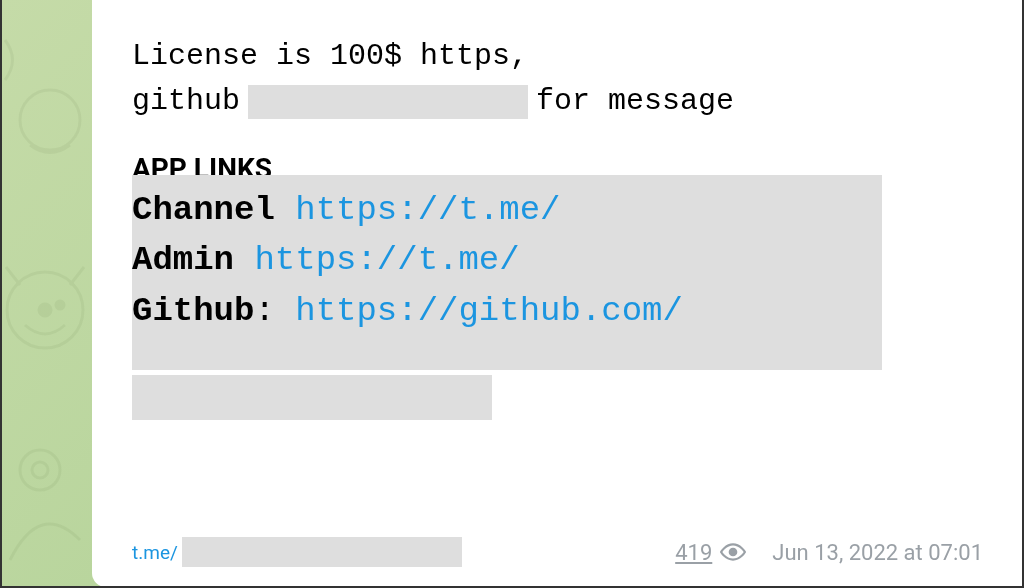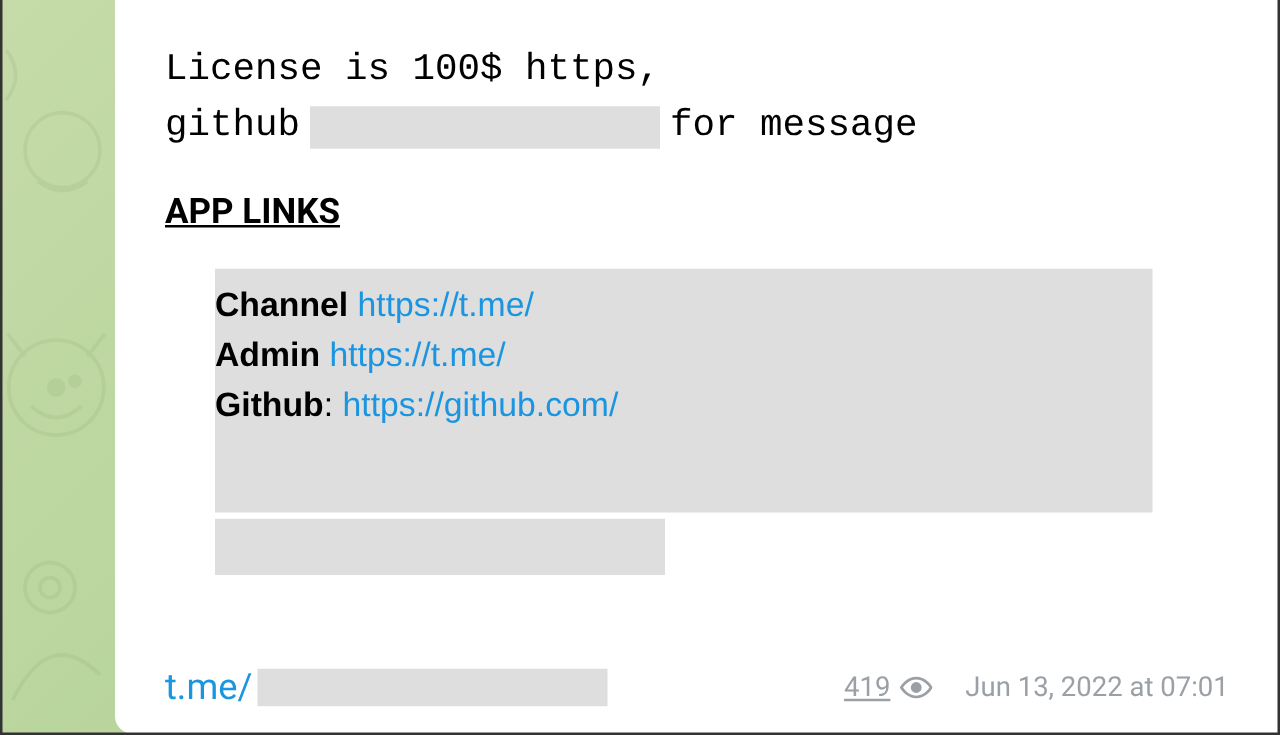--- a/index.html
+++ b/index.html
@@ -54,29 +54,27 @@
       width: 280px;
       margin: 0 8px;
       vertical-align: middle;
     }
     .section-heading {
       font-family: -apple-system, BlinkMacSystemFont, 'Segoe UI', Roboto, sans-serif;
       font-size: 28px;
       font-weight: 700;
       text-decoration: underline;
       color: #000;
-      margin-bottom: 40px;
     }
     .links-block {
-      font-family: Liberation Sans, sans-serif;
-      font-size: 27px;
+      font-family: Liberation Mono, monospace;
+      font-size: 34px;
       line-height: 1.48;
       color: #000;
       position: relative;
-      margin-left: 40px;
     }
     .link-row {
       position: relative;
       z-index: 2;
       white-space: nowrap;
     }
     .link-label { font-weight: 700; }
     .link-label-regular { font-weight: 400; }
     .link-url { color: #1b95e0; }
     .redact-block {
@@ -91,21 +89,21 @@
       display: flex;
       align-items: center;
       font-size: 22px;
       color: #9aa0a6;
       padding-top: 18px;
       position: relative;
       z-index: 2;
     }
     .footer-link {
       color: #1b95e0;
-      font-size: 29px;
+      font-size: 19px;
     }
     .footer-redact {
       display: inline-block;
       background: #dedede;
       height: 30px;
       width: 280px;
       margin-left: 4px;
     }
     .footer-spacer { flex: 1; }
     .view-count {

